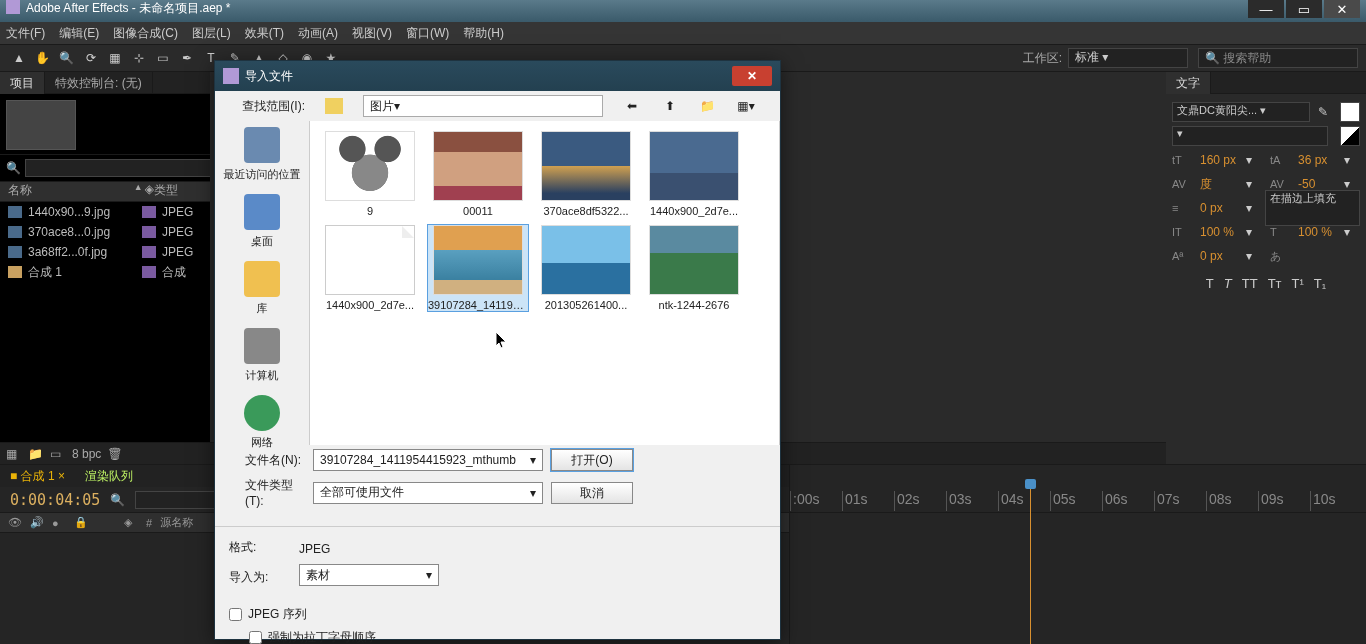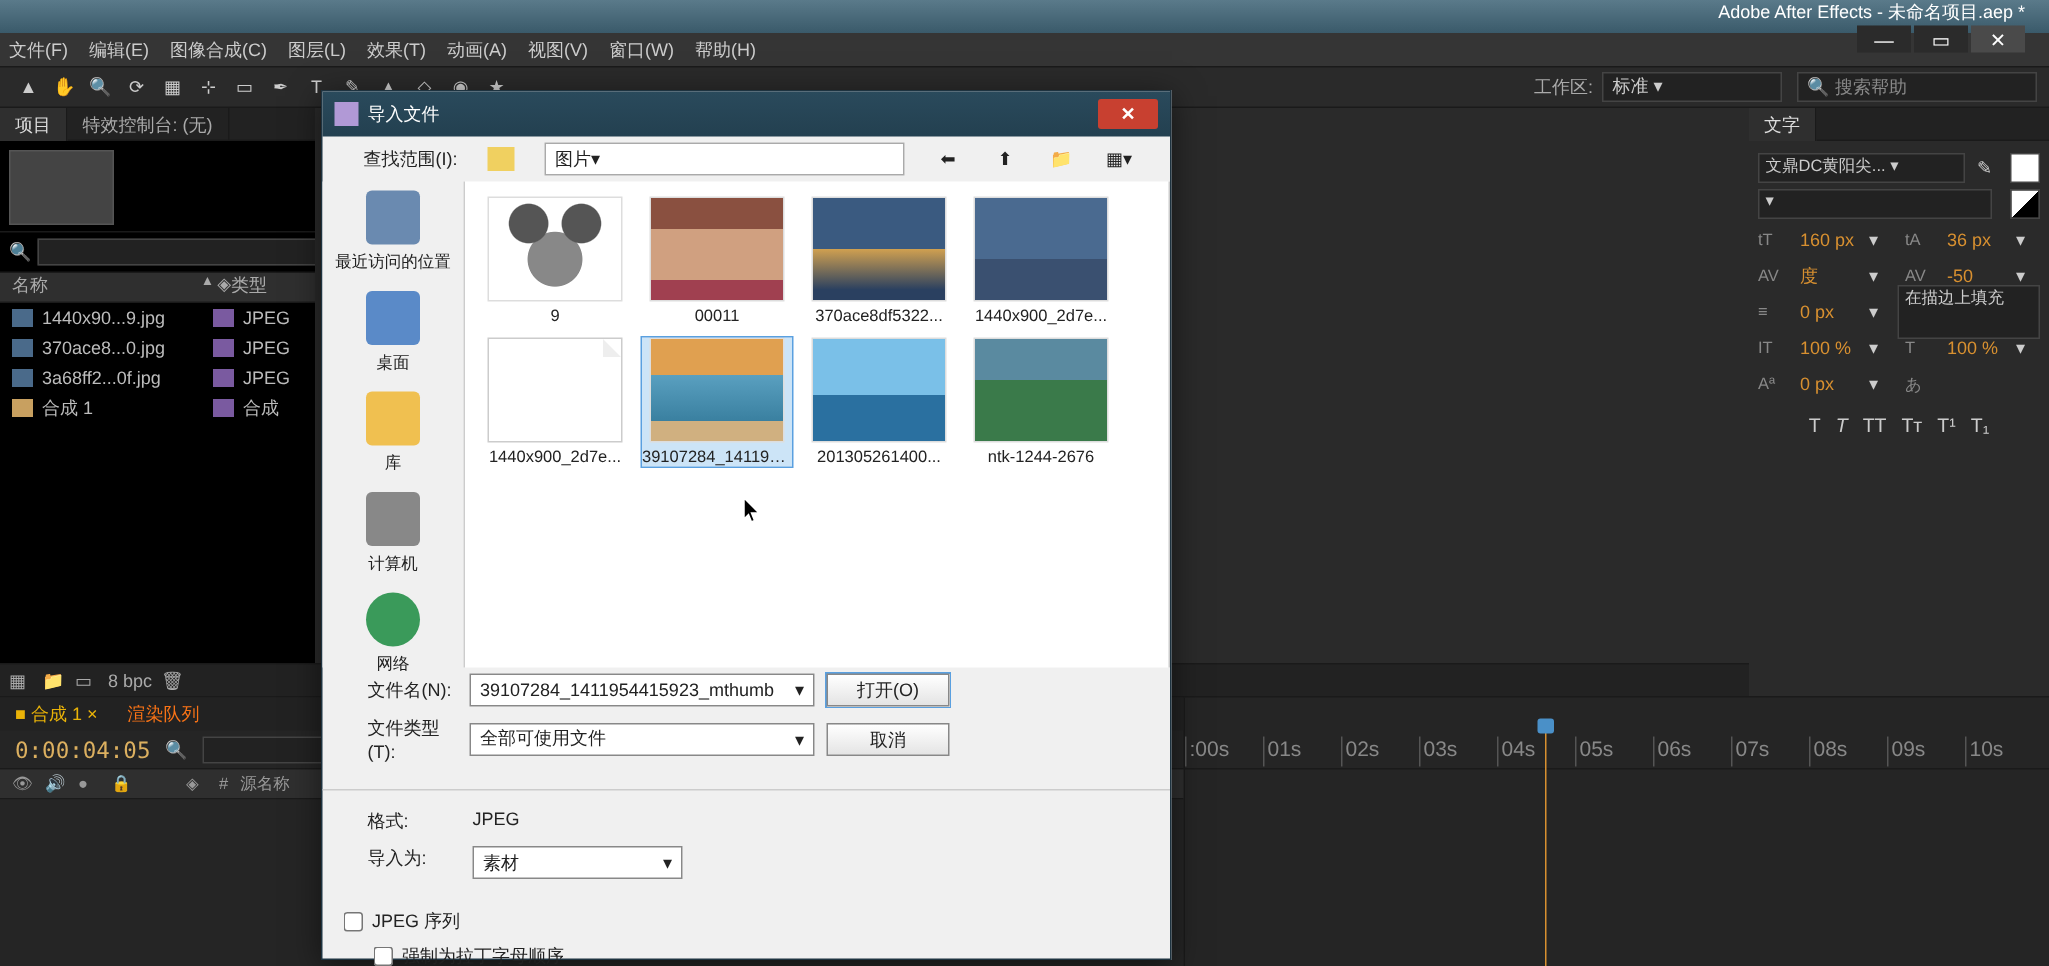--- a/index.html
+++ b/index.html
@@ -1,19 +1,19 @@
 <!DOCTYPE html>
 <html><head>
 <meta charset="utf-8">
 <style>
 * { margin: 0; padding: 0; box-sizing: border-box; font-family: "Microsoft YaHei", Arial, sans-serif; }
 body { width: 1366px; height: 644px; background: #1a1a1a; overflow: hidden; position: relative; font-size: 12px; color: #ccc; }
 
 
-.titlebar { height: 22px; background: linear-gradient(to bottom, #5a7a8a, #3a5a6a); color: #fff; display: flex; align-items: flex-end; padding: 0 16px; font-size: 12px; flex-direction: column; }
+.titlebar { height: 22px; background: linear-gradient(to bottom, #5a7a8a, #3a5a6a); color: #fff; display: flex; align-items: flex-start; padding: 0 6px; font-size: 12px; }
 .titlebar .ae-icon { width: 14px; height: 14px; background: #b199d6; margin-right: 6px; display: inline-block; }
 .titlebar-title { flex: 1; }
 .win-controls { display: flex; gap: 2px; }
 .win-btn { width: 36px; height: 18px; background: #2b2b2b; color: #fff; display: flex; align-items: center; justify-content: center; font-size: 13px; }
 .win-btn.close { background: #4a4a4a; }
 
 
 .menubar { height: 22px; background: #353535; display: flex; align-items: center; padding-left: 6px; color: #ccc; }
 .menubar span { margin-right: 14px; cursor: default; }
 
@@ -70,21 +70,21 @@
 .char-half { display: flex; align-items: center; flex: 1; gap: 6px; }
 .fill-select { background: #222; border: 1px solid #444; height: 36px; color: #ccc; padding: 0 4px; font-size: 11px; flex: 1; }
 .type-btns { display: flex; gap: 10px; justify-content: center; padding-top: 8px; color: #ccc; font-size: 13px; }
 
 
 .timeline-area { height: 180px; background: #252525; display: flex; border-top: 1px solid #1a1a1a; }
 .tl-left { width: 790px; border-right: 1px solid #1a1a1a; display: flex; flex-direction: column; }
 .tl-right { flex: 1; display: flex; flex-direction: column; }
 
 .tl-tabs { height: 22px; background: #222; display: flex; align-items: center; }
-.tl-tabs .tab { padding: 0 10px; height: 22px; line-height: 22px; color: #f97316; }
+.tl-tabs .tab { padding: 0 10px; height: 22px; line-height: 22px; color: #bef264; }
 .tl-tabs .tab.active { color: #eab308; }
 
 .tl-time-row { height: 26px; display: flex; align-items: center; padding: 0 10px; gap: 10px; border-bottom: 1px solid #1a1a1a; }
 .timecode { color: #dcb060; font-family: monospace; font-size: 15px; }
 .tl-time-row input { background: #222; border: 1px solid #444; height: 18px; width: 120px; color: #ccc; padding: 0 4px; }
 
 .tl-cols { height: 20px; background: #2f2f2f; display: flex; align-items: center; padding: 0 8px; gap: 8px; color: #999; border-bottom: 1px solid #1a1a1a; font-size: 11px; }
 .tl-cols .ic { width: 14px; }
 .tl-body { flex: 1; background: #252525; }
 
@@ -138,21 +138,21 @@
 .dlg-fields { padding: 4px 10px; }
 .fld-row { display: flex; align-items: center; margin-bottom: 6px; gap: 8px; }
 .fld-row .lbl { width: 80px; text-align: left; padding-left: 20px; }
 .fld-row .inp { border: 1px solid #888; background: #fff; height: 22px; width: 230px; padding: 0 6px; display: flex; align-items: center; justify-content: space-between; }
 .fld-row .btn { border: 1px solid #888; background: linear-gradient(#fff,#e4e4e4); height: 22px; width: 82px; text-align: center; line-height: 20px; }
 .fld-row .btn.primary { box-shadow: 0 0 0 1px #5aa0e0; }
 
 .dlg-sep { height: 1px; background: #ccc; margin: 8px 0; }
 
 .dlg-opts { padding: 4px 14px; }
-.opt-row { display: flex; align-items: flex-start; margin-bottom: 8px; gap: 10px; margin-left: 16px; }
+.opt-row { display: flex; align-items: flex-end; margin-bottom: 8px; gap: 10px; }
 .opt-row .lbl { width: 60px; }
 .opt-row .sel { border: 1px solid #888; background: #fff; height: 22px; width: 140px; padding: 0 6px; display: flex; align-items: center; justify-content: space-between; }
 .opt-check { display: flex; align-items: center; gap: 6px; margin-bottom: 6px; }
 .opt-check input { width: 13px; height: 13px; }
 .opt-check.indent { padding-left: 20px; }
 
 .cursor-arrow { position: absolute; left: 496px; top: 332px; width: 12px; height: 18px; pointer-events: none; z-index: 100; }
 .cursor-arrow svg { filter: drop-shadow(0 0 1px #fff); }
 </style>
 </head>

